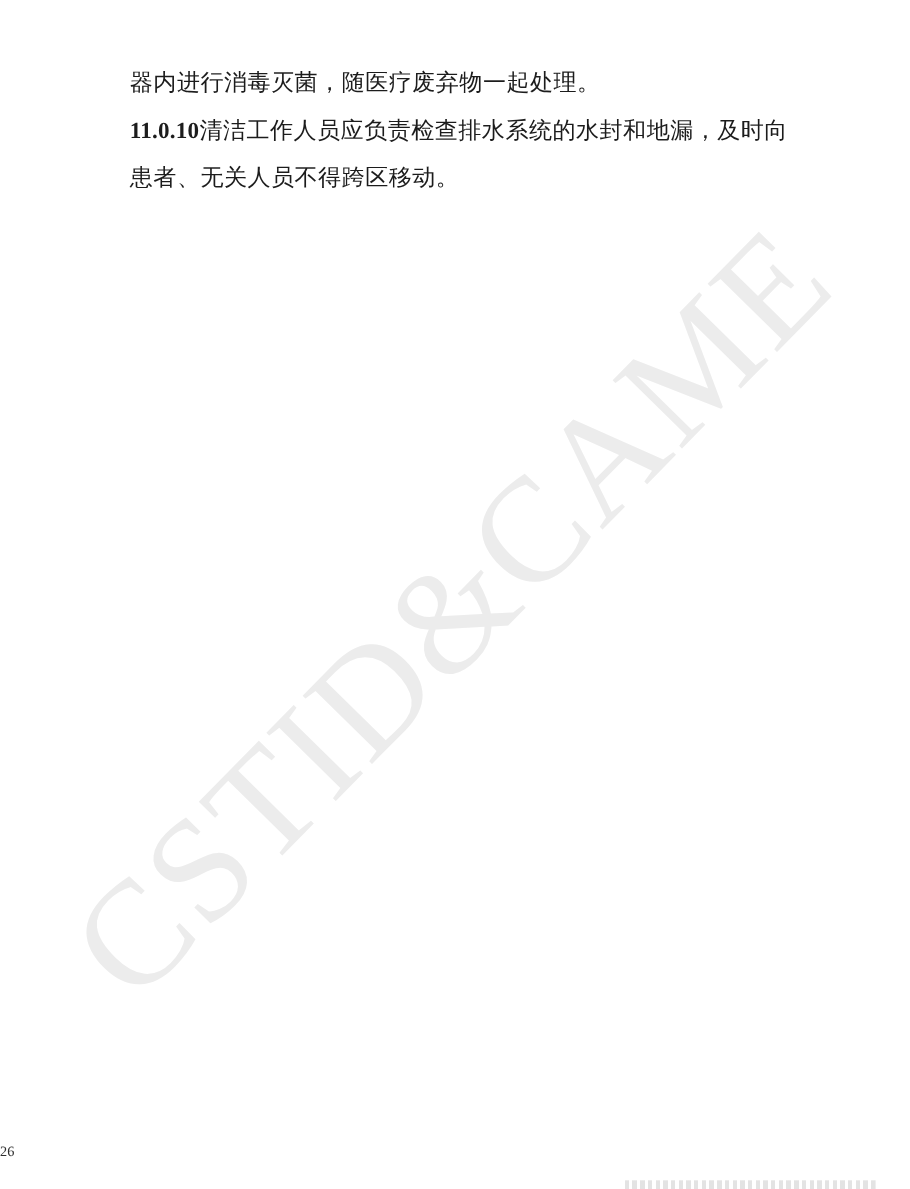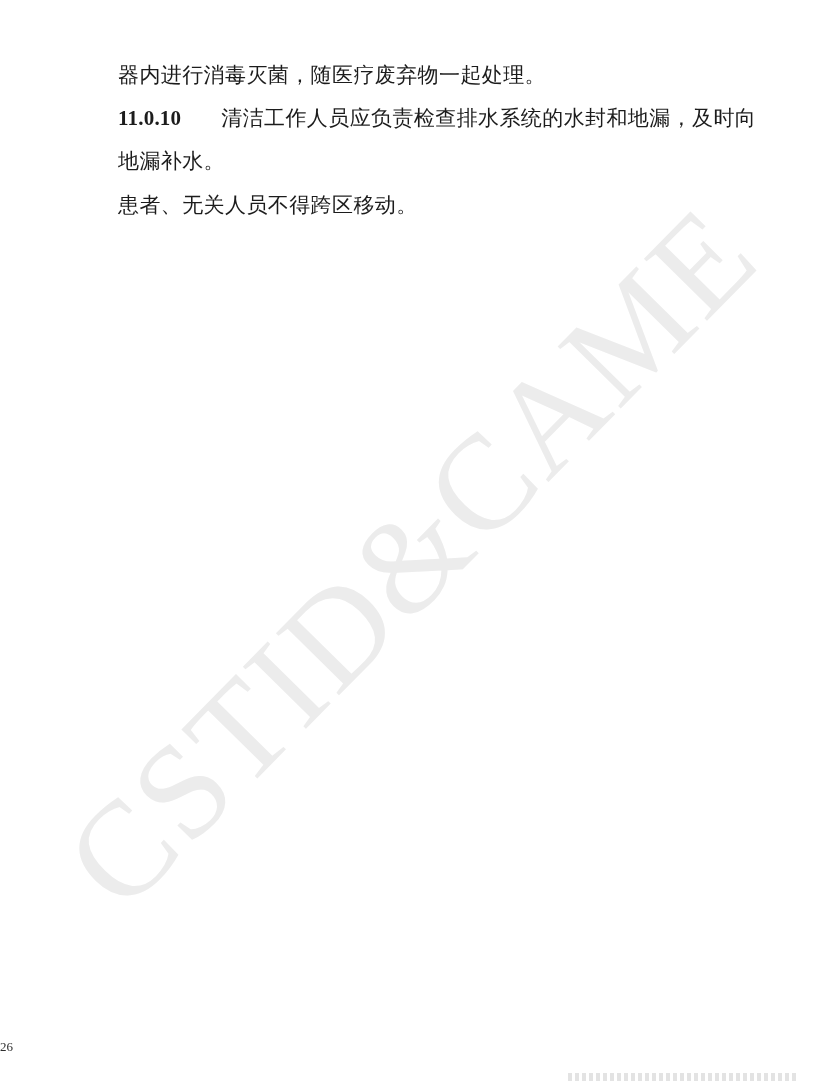--- a/index.html
+++ b/index.html
@@ -31,21 +31,20 @@
   .doc-line {
     font-size:21px;
     line-height:43.2px;
     letter-spacing:0.4px;
     color:#1c1c1c;
     white-space:nowrap;
   }
   .clause-num {
     font-weight:bold;
     letter-spacing:0.2px;
-    margin-right:40px;
   }
   .clause-num:empty { display:none; margin:0; }
   .page-number {
     position:absolute;
     left:0; top:1039px;
     width:100%;
     font-size:13px;
     color:#2e2e2e;
   }
   .footer-remnant {
@@ -65,23 +64,20 @@
   <div class="watermark">CSTID&amp;CAME</div>
 
   <div class="content">
     <div class="doc-line">
       <span class="clause-text">器内进行消毒灭菌，随医疗废弃物一起处理。</span>
     </div>
     <div class="doc-line">
       <span class="clause-num">11.0.10</span><span class="clause-text">清洁工作人员应负责检查排水系统的水封和地漏，及时向</span>
     </div>
     <div class="doc-line">
-      <span class="clause-text">地漏补水。</span>
-    </div>
-    <div class="doc-line">
       <span class="clause-text">患者、无关人员不得跨区移动。</span>
     </div>
   </div>
 
   <div class="page-number">26</div>
 
   <div class="footer-remnant"></div>
 
 </div>
 

